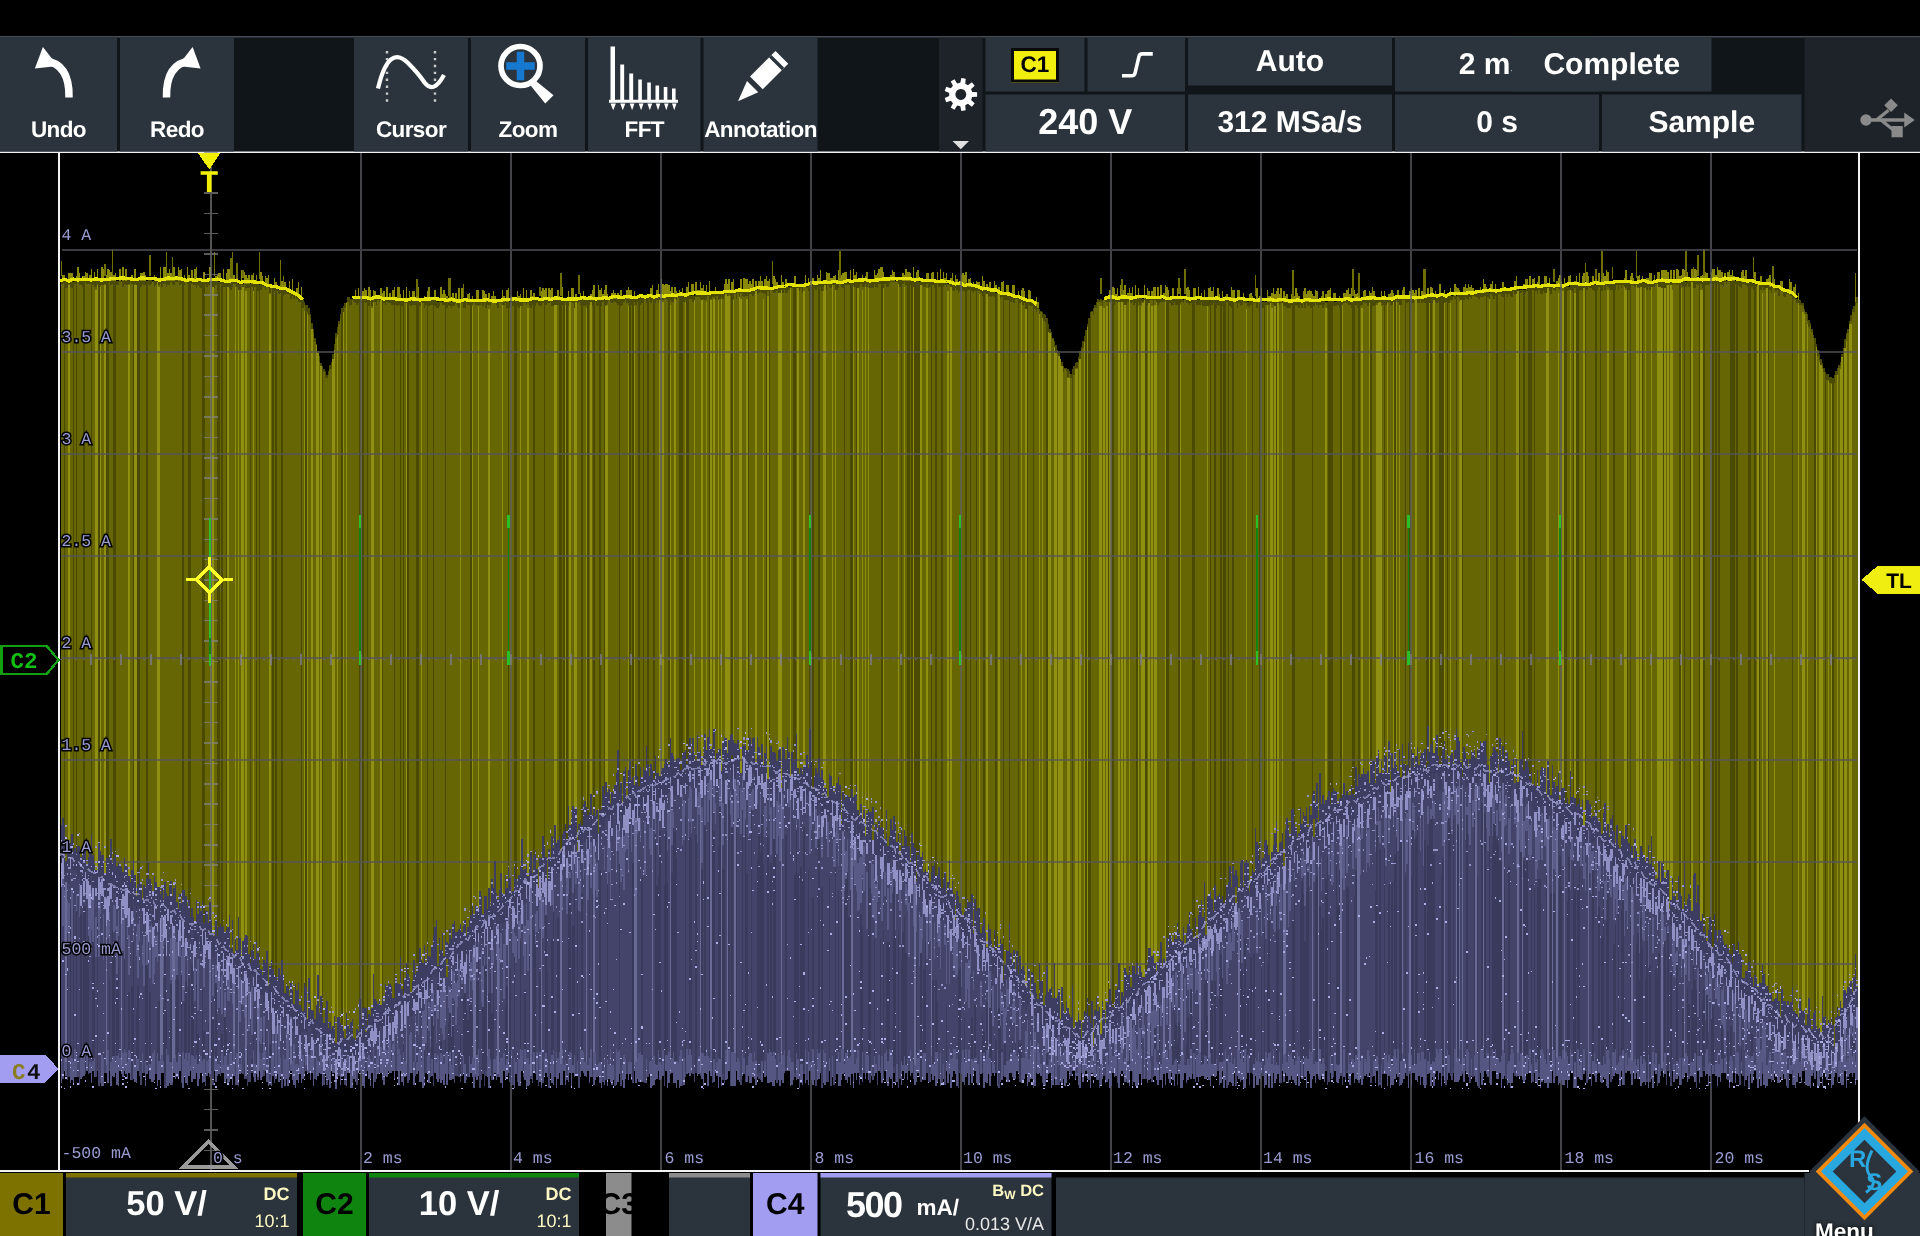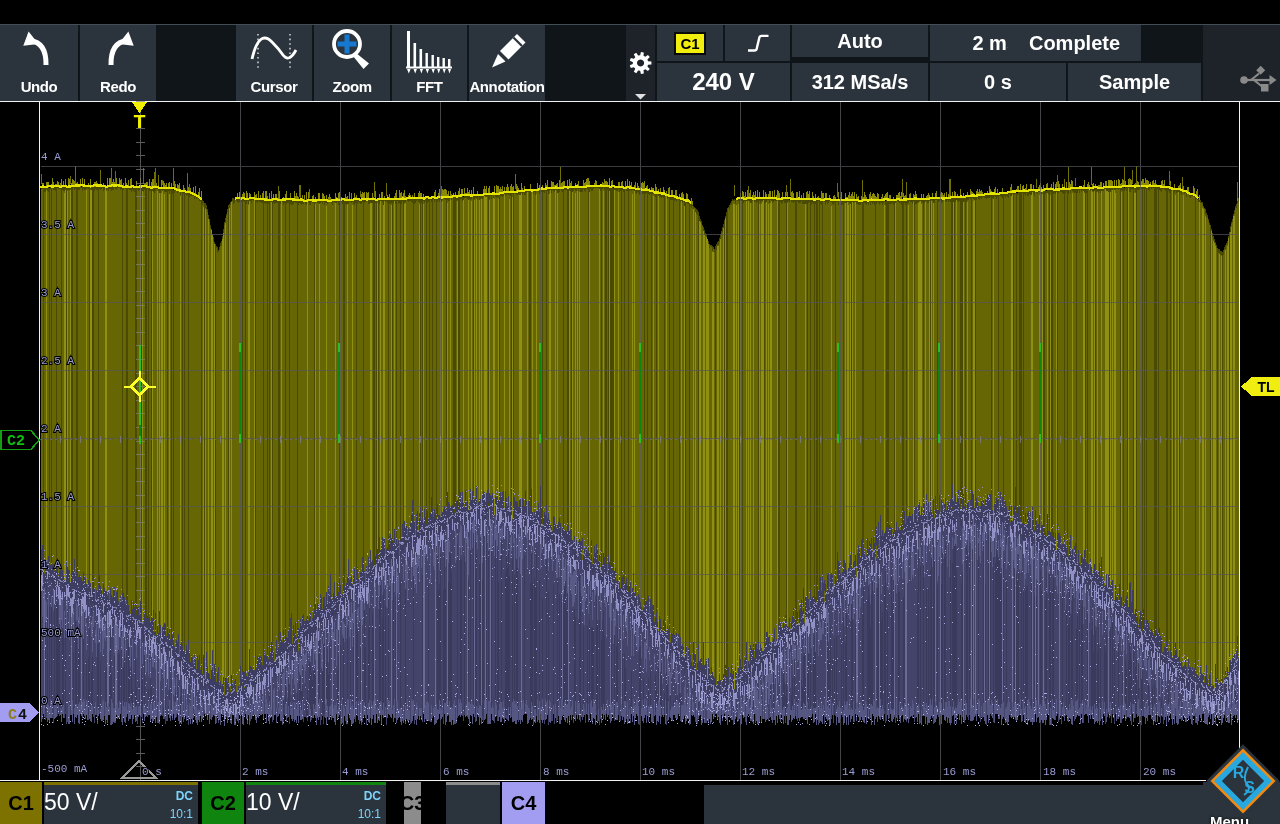--- a/index.html
+++ b/index.html
@@ -10,22 +10,22 @@
 .tbtn .lbl{position:absolute;left:0;right:0;top:53px;text-align:center;color:#fff;font-size:15px;font-weight:bold;letter-spacing:-0.4px}
 .tbtn svg{position:absolute;left:50%;top:27px;transform:translate(-50%,-50%)}
 .gearcol{position:absolute;left:626px;top:25px;width:29px;height:76px;background:#1d2329}
 .trcell{position:absolute;background:#2b343c;color:#fff;display:flex;align-items:center;justify-content:center;
  font-size:20px;font-weight:bold}
 .usbpanel{position:absolute;left:1203px;top:25px;width:77px;height:76px;background:#1d2329}
 .botbar{position:absolute;left:0;top:782px;width:1280px;height:42px;background:#000}
 .badge{position:absolute;top:0;height:42px;display:flex;align-items:center;justify-content:center;
  font-size:20px;font-weight:bold;color:#000}
 .chcell{position:absolute;top:0;height:42px;background:#2b343c}
-.bigv{position:absolute;left:0;right:20px;top:4px;color:#fff;font-size:23px;font-weight:normal}
-.smr{position:absolute;right:5px;color:#7dd3fc;font-weight:bold;font-size:12px}
+.bigv{position:absolute;left:0;right:20px;top:4px;text-align:center;color:#fff;font-size:23px;font-weight:bold}
+.smr{position:absolute;right:5px;color:#fef9c3;font-weight:bold;font-size:12px}
 .axl{font-family:"Liberation Mono",monospace;font-size:11px;fill:#9a9cd2;paint-order:stroke;stroke:#000;stroke-width:2px}
 .tmk{font-family:"Liberation Mono",monospace;font-size:21px;font-weight:bold;fill:#f0f000;text-anchor:middle}
 .bdgC2{font-family:"Liberation Mono",monospace;font-size:15px;font-weight:bold;fill:#12c012;text-anchor:middle}
 .bdgC4a,.bdgC4b{font-family:"Liberation Mono",monospace;font-size:15px;font-weight:bold;fill:#8a7d1e}
 .bdgC4b{fill:#111}
 .bdgTL{font-family:"Liberation Sans",sans-serif;font-size:14px;font-weight:bold;fill:#000;text-anchor:middle}
 </style></head><body>
 <div id="scr">
 <svg width="1280" height="824" viewBox="0 0 1280 824" shape-rendering="crispEdges" style="position:absolute;left:0;top:0">
       <rect x="0" y="0" width="1280" height="782" fill="#000"></rect>
@@ -196,20 +196,26 @@
       </div>
       <div class="badge" style="left:202px;width:42px;background:#0f850f;color:#000">C2</div>
       <div class="chcell" style="left:246px;width:140px;border-top:3px solid #0f850f">
         <div class="bigv">10 V/</div>
         <div class="smr" style="top:4px">DC</div>
         <div class="smr" style="top:22px;font-weight:normal;font-size:12px">10:1</div>
       </div>
       <div class="badge" style="left:404px;width:17px;background:#8c8c8c;color:#000">C3</div>
       <div class="chcell" style="left:446px;width:54px;border-top:3px solid #8c8c8c"></div>
       <div class="badge" style="left:502px;width:43px;background:#a39df2;color:#000">C4</div>
+      <div class="chcell" style="left:547px;width:154px;border-top:3px solid #a39df2">
+        <div style="position:absolute;left:17px;top:5px;color:#fff;font-size:24px;font-weight:bold;letter-spacing:-1px">500</div>
+        <div style="position:absolute;left:64px;top:12px;color:#fff;font-size:15px;font-weight:bold">mA/</div>
+        <div class="smr" style="top:3px;font-size:11px">B<span style="font-size:8px;vertical-align:-2px">W</span> DC</div>
+        <div class="smr" style="top:24px;font-weight:normal;font-size:12px;color:#e8e8e8">0.013 V/A</div>
+      </div>
       <div class="chcell" style="left:704px;width:499px;border-top:3px solid #000"></div>
     </div>
 <div style="position:absolute;left:1203px;top:782px;width:77px;height:42px;background:#2b343c"></div>
 <svg width="90" height="90" viewBox="0 0 90 90" style="position:absolute;left:1198px;top:736px">
  <g transform="translate(45,45)">
   <rect x="-26" y="-26" width="52" height="52" transform="rotate(45)" fill="#2b343c"></rect>
   <rect x="-23" y="-23" width="46" height="46" transform="rotate(45)" fill="#f28a10"></rect>
   <rect x="-20.5" y="-20.5" width="41" height="41" transform="rotate(45)" fill="#29a8e0"></rect>
   <rect x="-15" y="-15" width="30" height="30" transform="rotate(45)" fill="#2b343c"></rect>
   <text x="-4.5" y="-3" font-family="Liberation Sans" font-size="16" font-weight="bold" fill="#29a8e0" text-anchor="middle">R</text>

